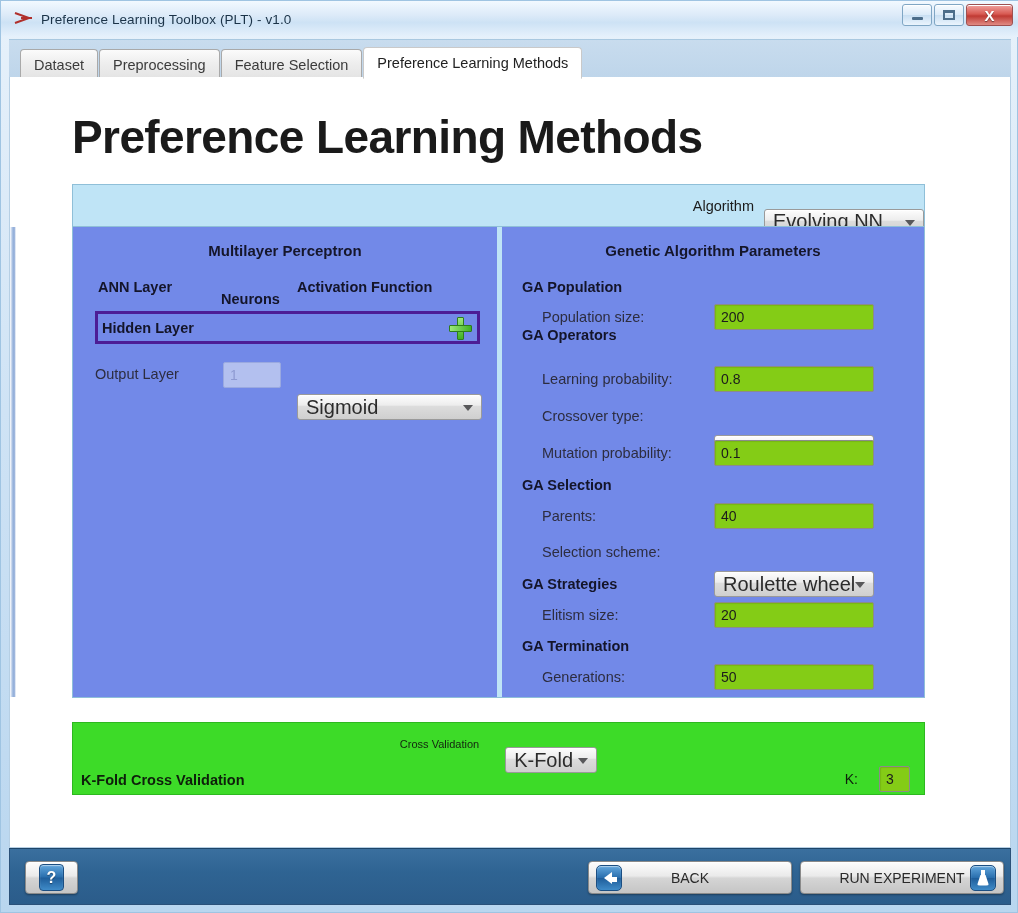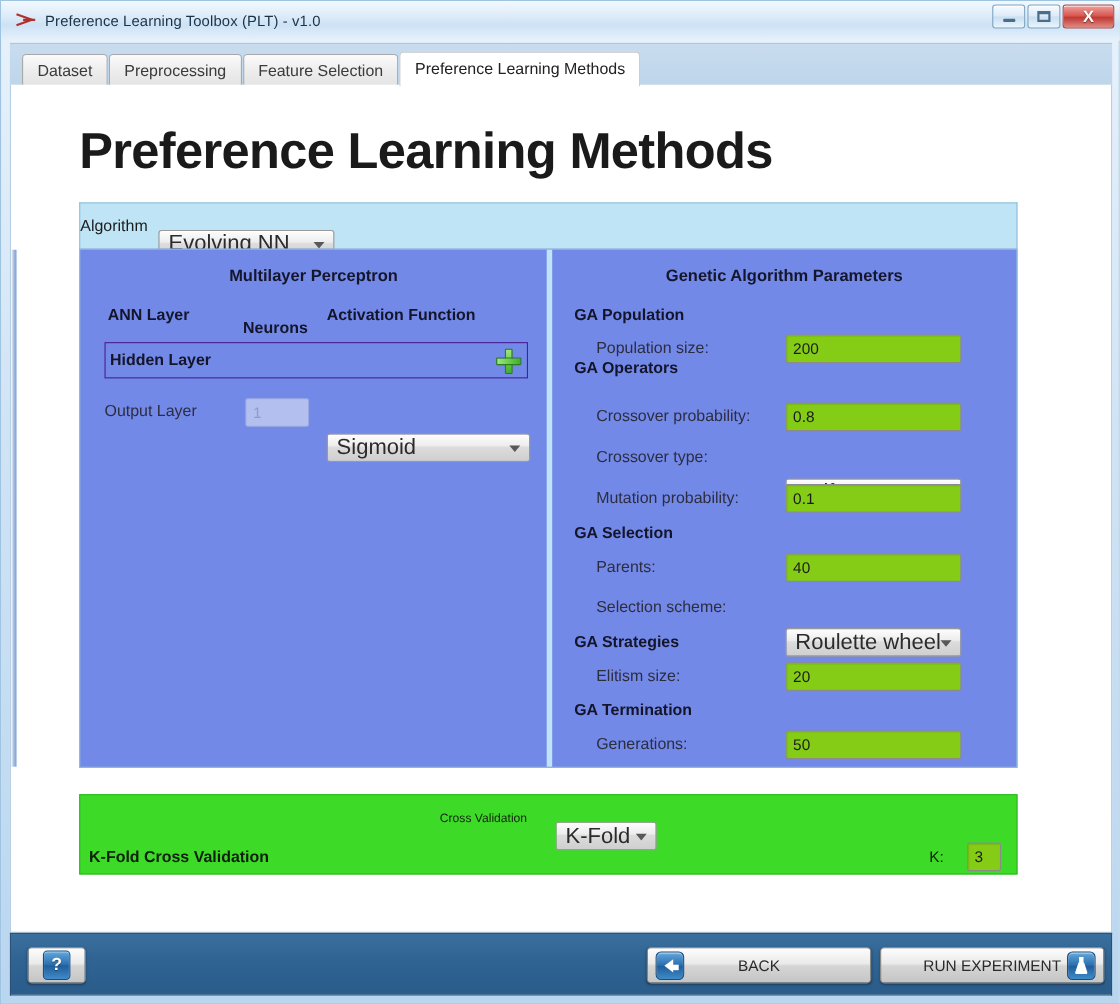--- a/index.html
+++ b/index.html
@@ -127,21 +127,21 @@
   
   #algo-panel {
     position: absolute;
     left: 62px; top: 107px;
     width: 853px; height: 42px;
     background: #bfe4f6;
     border: 1px solid #8fbfd8;
     border-bottom: none;
     display: flex;
     align-items: center;
-    justify-content: flex-start;
+    justify-content: flex-end;
   }
   .algo-label {
     font-size: 14.5px;
     color: #1b1b1b;
     margin-right: 10px;
   }
 
   
   .combo {
     position: relative;
@@ -204,21 +204,21 @@
     font-size: 14.5px; font-weight: bold; color: #14152a;
   }
   .mlp-head .c1 { position: absolute; left: 25px; }
   .mlp-head .c2 { position: absolute; left: 148px; margin-top: 12px; }
   .mlp-head .c3 { position: absolute; left: 224px; }
 
   #hidden-row {
     position: absolute;
     left: 22px; top: 84px;
     width: 385px; height: 33px;
-    border: 1px solid #4c1d95;
+    border: 3px solid #4c1d95;
     background: #7289e8;
     display: flex;
     align-items: center;
   }
   #hidden-row .lbl {
     font-size: 14.5px; font-weight: bold; color: #14152a;
     margin-left: 4px;
   }
   #add-layer-btn {
     position: absolute;
@@ -468,21 +468,21 @@
         <div class="ga-group" style="top:52px;">GA Population</div>
         <div class="ga-row" style="top:77px;">
           <span class="lbl">Population size:</span>
           <div class="field txtbox">
             <span>200</span>
           </div>
         </div>
 
         <div class="ga-group" style="top:100px;">GA Operators</div>
         <div class="ga-row" style="top:139px;">
-          <span class="lbl">Crossover probability:</span>
+          <span class="lbl">Learning probability:</span>
           <div class="field txtbox">
             <span>0.8</span>
           </div>
         </div>
         <div class="ga-row" style="top:176px;">
           <span class="lbl">Crossover type:</span>
           <div class="field combo">
             <span>Uniform</span>
             <span class="caret"></span>
           </div>

